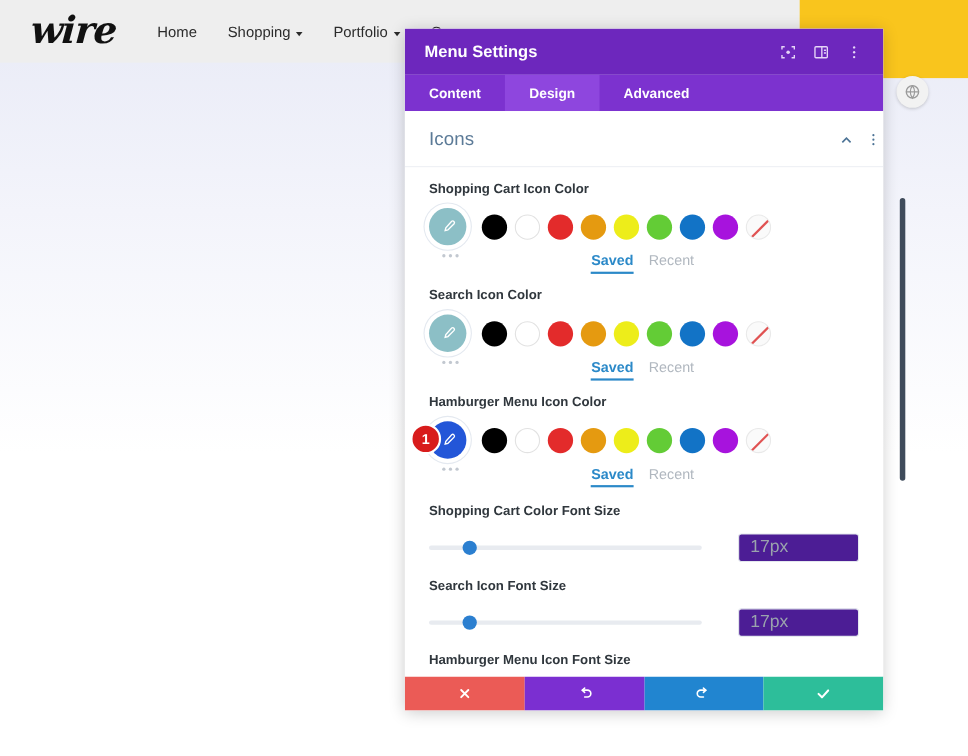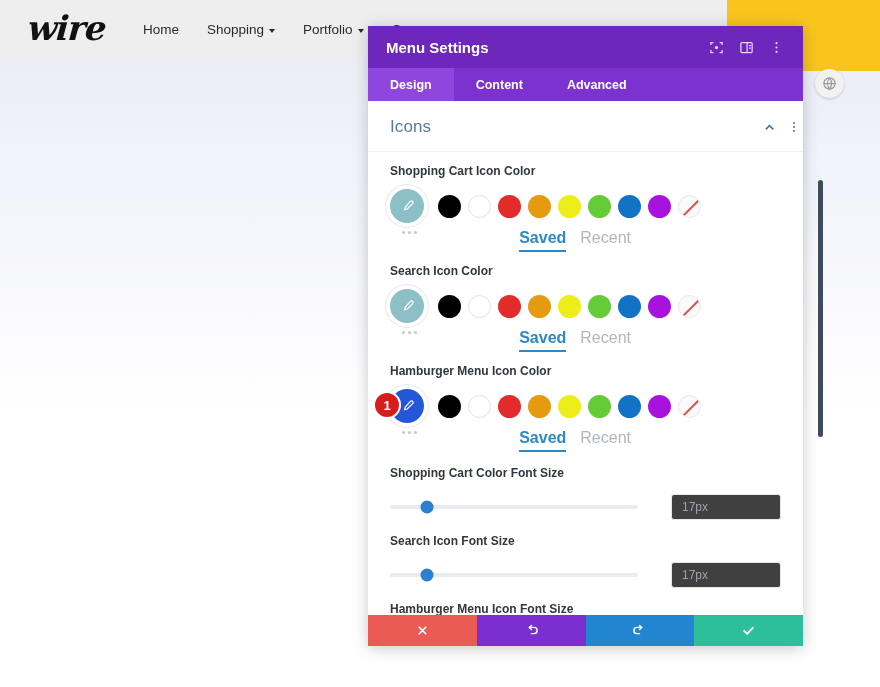--- a/index.html
+++ b/index.html
@@ -133,38 +133,38 @@
   .dots3 {
     display: flex; gap: 3px; margin: 8px 0 0 12px;
   }
   .dots3 span { width: 3px; height: 3px; border-radius: 50%; background: #c2c8d0; }
   .swatch-under {
     display: flex; align-items: flex-start; justify-content: space-between;
     margin-top: 0px;
   }
   .saved-recent { display: flex; gap: 14px; padding-right: 150px; padding-top: 6px; }
   .sr {
-    font-size: 16px; cursor: pointer; padding-bottom: 3px;
+    font-size: 13px; cursor: pointer; padding-bottom: 3px;
   }
   .sr.active { color: #2b89c8; border-bottom: 2px solid #2b89c8; font-weight: 600; }
   .sr.inactive { color: #b0b7bf; }
 
   .slider-field { padding: 14px 22px 0 22px; }
   .slider-row { display: flex; align-items: center; gap: 14px; margin-top: 14px; }
   .track {
     position: relative; height: 4px; background: #e8ebf0; border-radius: 3px;
     flex: 1 1 auto; max-width: 248px;
   }
   .knob {
     position: absolute; top: 50%; width: 13px; height: 13px; border-radius: 50%;
     background: #2b7fd0; transform: translate(-50%,-50%); cursor: pointer;
   }
   .num-input {
-    width: 110px; height: 26px; background: #404040; border: 1px solid #e4e8ee;
-    border-radius: 3px; color: #9aa3ad; font-size: 12px;
+    width: 110px; height: 26px; background: #4c1d95; border: 1px solid #e4e8ee;
+    border-radius: 3px; color: #9aa3ad; font-size: 16px;
     display: flex; align-items: center; padding-left: 10px; cursor: text;
     margin-left: auto;
   }
 
   #modal-footer { display: flex; height: 31px; flex: 0 0 auto; }
   .fbtn {
     flex: 1 1 0; display: flex; align-items: center; justify-content: center;
     color: #fff; cursor: pointer; font-size: 14px;
   }
   .fbtn.cancel { background: #eb5b56; }
@@ -234,22 +234,22 @@
     <div class="hdr-icon">
       <svg width="15" height="15" viewBox="0 0 24 24" fill="currentColor">
         <circle cx="12" cy="5" r="1.7"></circle>
           <circle cx="12" cy="12" r="1.7"></circle>
           <circle cx="12" cy="19" r="1.7"></circle>
       </svg>
     </div>
   </div>
 
   <div id="modal-tabs">
+    <div class="tab">Content</div>
     <div class="tab active">Design</div>
-    <div class="tab">Content</div>
     <div class="tab">Advanced</div>
   </div>
 
   <div id="modal-body">
     <div id="scroll-area">
 
       <div class="section-head">
         <div class="section-title">Icons</div>
         <div class="sec-ctrl">
           <svg width="15" height="15" viewBox="0 0 24 24" fill="none" stroke="currentColor" stroke-width="2.4">

